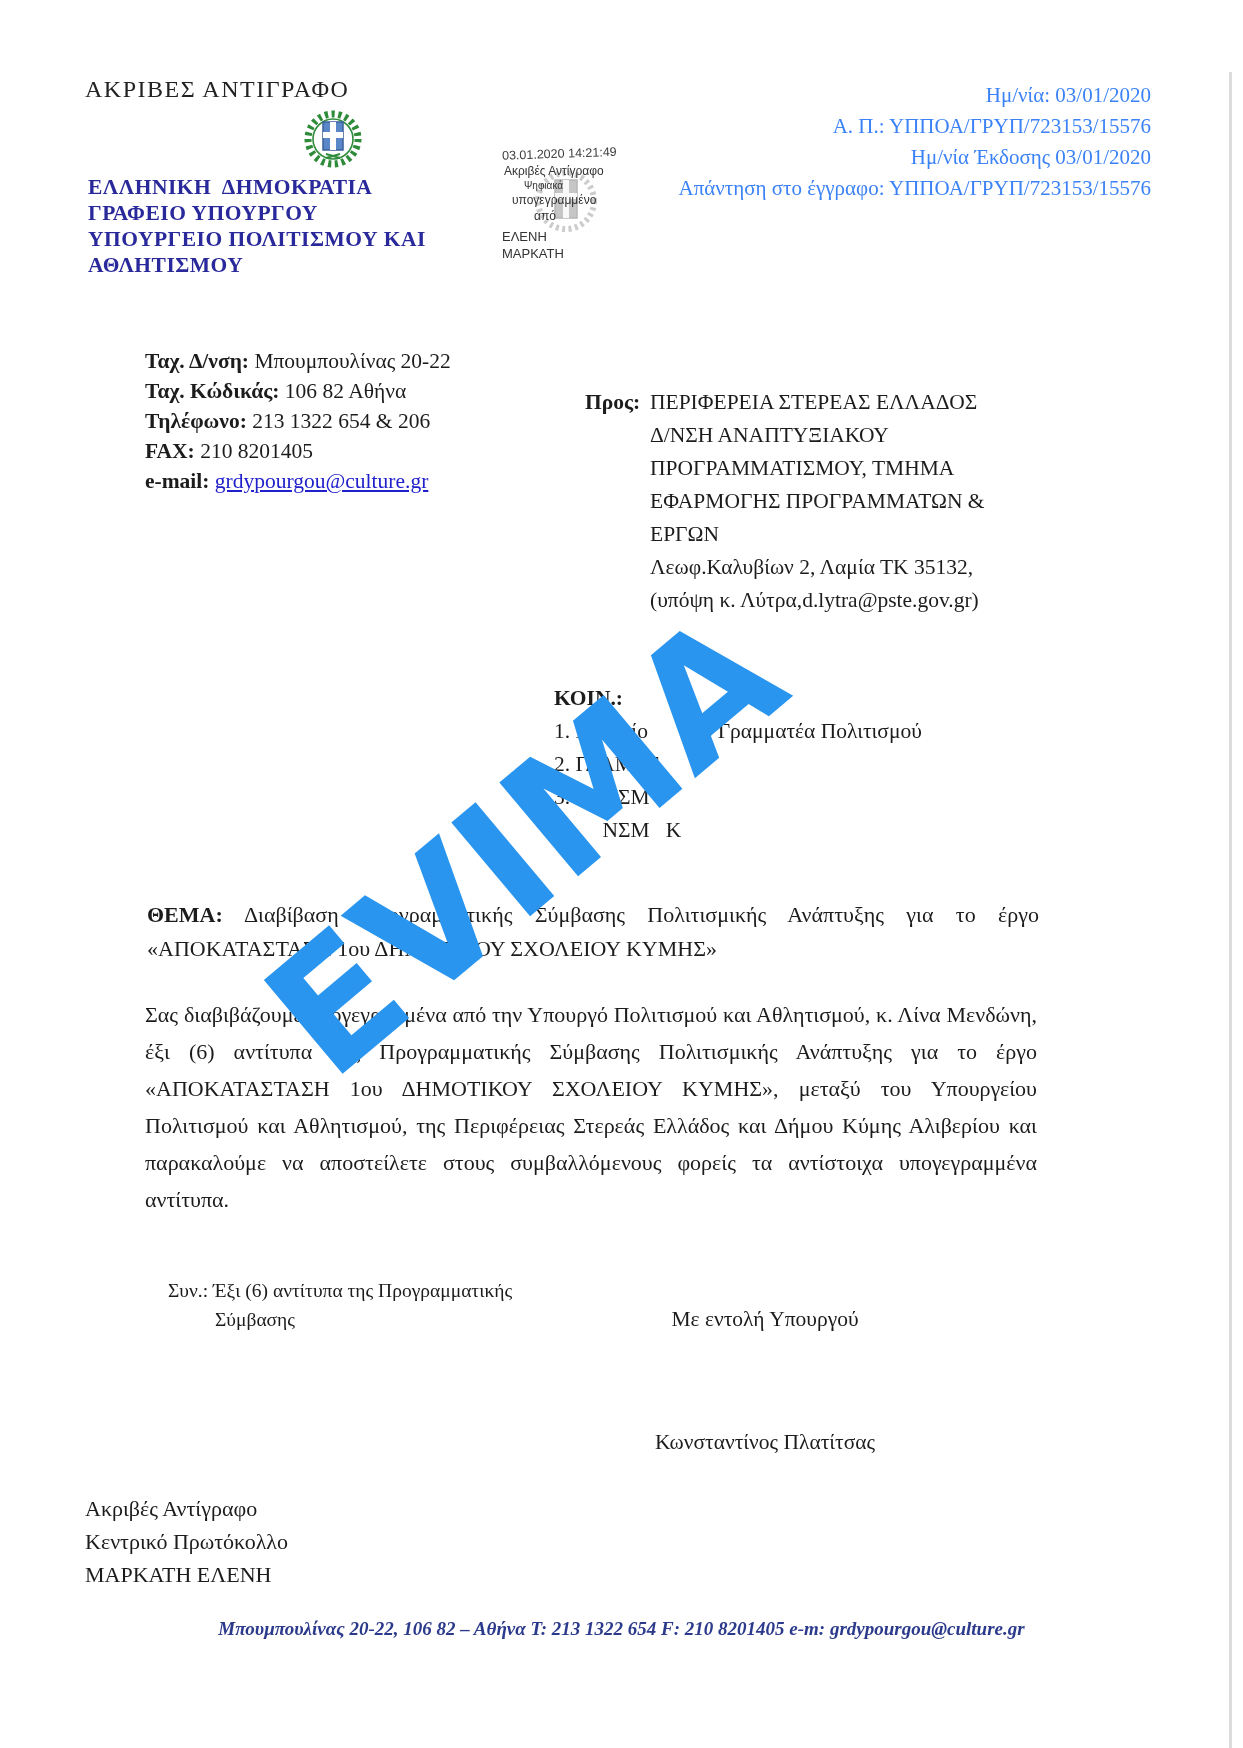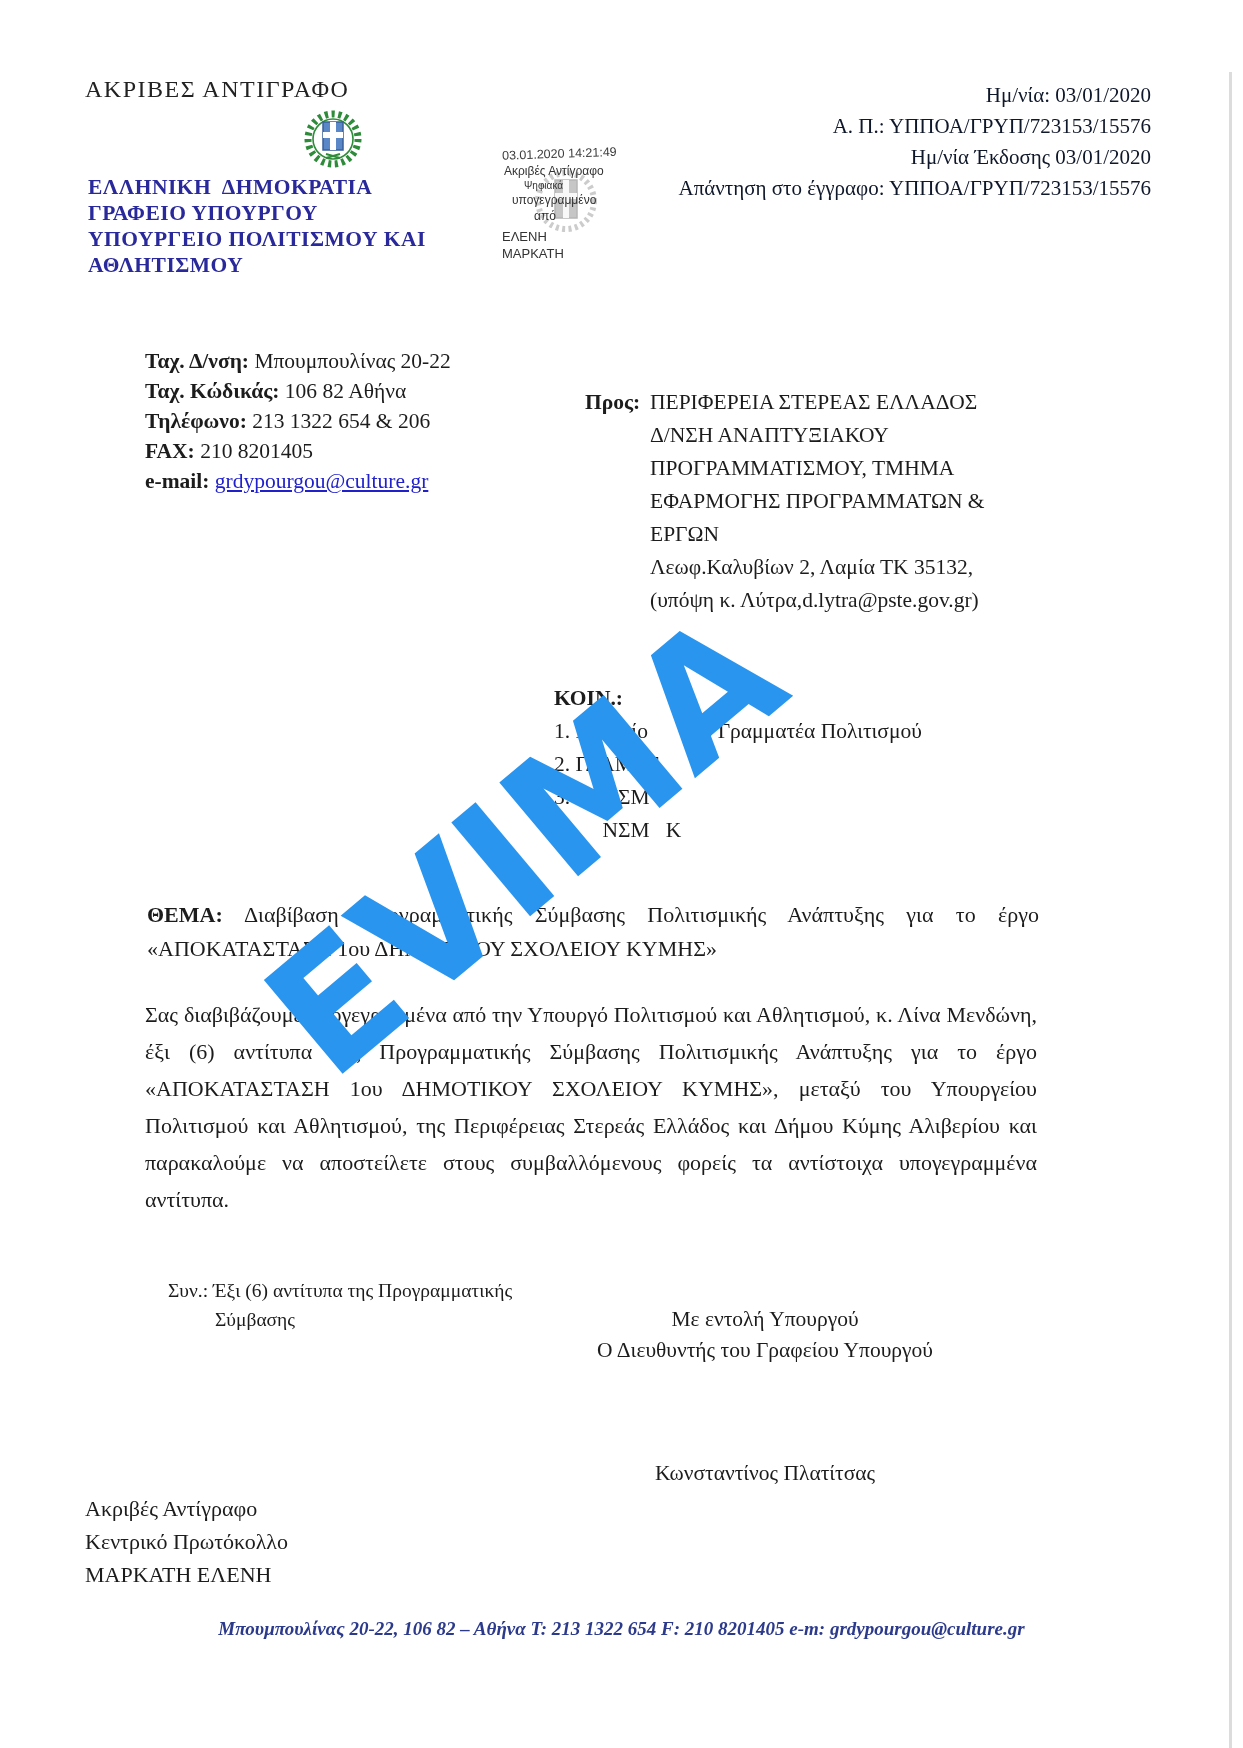--- a/index.html
+++ b/index.html
@@ -4,21 +4,21 @@
 <style>
   html,body{margin:0;padding:0;background:#ffffff;}
   .page{
     position:relative;width:1243px;height:1748px;background:#ffffff;overflow:hidden;
     font-family:"Liberation Serif","DejaVu Serif",serif;color:#1c1c1c;
   }
   .edge-line{position:absolute;left:1229px;top:72px;width:3px;height:1676px;background:#dcdcdc;}
 
   .copy-label{position:absolute;left:85px;top:76px;font-size:24px;letter-spacing:1.5px;color:#222;}
 
-  .header-right{position:absolute;right:92px;top:80px;text-align:right;font-size:21px;line-height:31px;color:#0f172a;}
+  .header-right{position:absolute;right:92px;top:80px;text-align:right;font-size:21px;line-height:31px;color:#3b82f6;}
 
   .emblem{position:absolute;left:300px;top:108px;}
   .ministry{
     position:absolute;left:88px;top:174px;width:464px;text-align:left;
     color:#29299b;font-weight:bold;font-size:21.5px;line-height:26px;letter-spacing:.5px;
   }
 
   .stamp{position:absolute;left:500px;top:148px;width:138px;height:116px;background:rgba(255,255,255,.88);z-index:3;}
   .stamp .ts{position:absolute;left:2px;top:-2px;width:160px;font-family:"Liberation Sans",sans-serif;
     font-size:12.5px;color:#3c3c3c;transform:rotate(-2deg);}
@@ -150,21 +150,20 @@
 
   <div class="body-par">Σας διαβιβάζουμε υπογεγραμμένα από την Υπουργό Πολιτισμού και Αθλητισμού, κ. Λίνα Μενδώνη, έξι (6) αντίτυπα της Προγραμματικής Σύμβασης Πολιτισμικής Ανάπτυξης για το έργο «ΑΠΟΚΑΤΑΣΤΑΣΗ 1ου ΔΗΜΟΤΙΚΟΥ ΣΧΟΛΕΙΟΥ ΚΥΜΗΣ», μεταξύ του Υπουργείου Πολιτισμού και Αθλητισμού, της Περιφέρειας Στερεάς Ελλάδος και Δήμου Κύμης Αλιβερίου και παρακαλούμε να αποστείλετε στους συμβαλλόμενους φορείς τα αντίστοιχα υπογεγραμμένα αντίτυπα.</div>
 
   <div class="attachments">
     <div>Συν.: Έξι (6) αντίτυπα της Προγραμματικής</div>
     <div class="l2">Σύμβασης</div>
   </div>
 
   <div class="signature">
     <div>Με εντολή Υπουργού</div>
-    <div>Ο Διευθυντής του Γραφείου Υπουργού</div>
     <div class="name">Κωνσταντίνος Πλατίτσας</div>
   </div>
 
   <div class="certify">
     <div>Ακριβές Αντίγραφο</div>
     <div>Κεντρικό Πρωτόκολλο</div>
     <div>ΜΑΡΚΑΤΗ ΕΛΕΝΗ</div>
   </div>
 
   <div class="footer">Μπουμπουλίνας 20-22, 106 82 – Αθήνα Τ: 213 1322 654 F: 210 8201405 e-m: grdypourgou@culture.gr</div>

